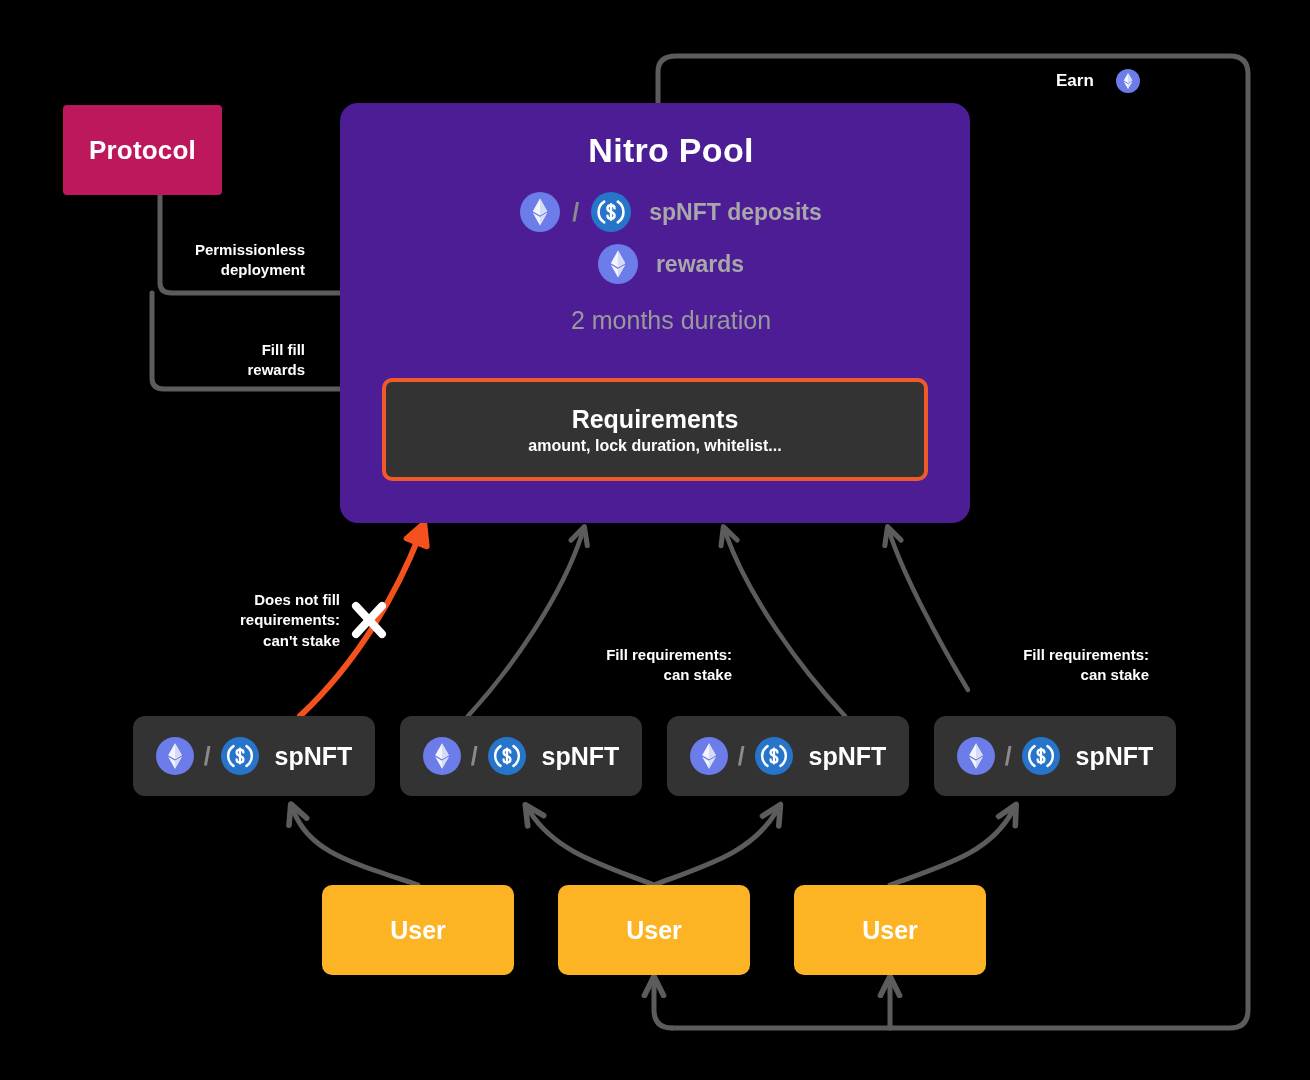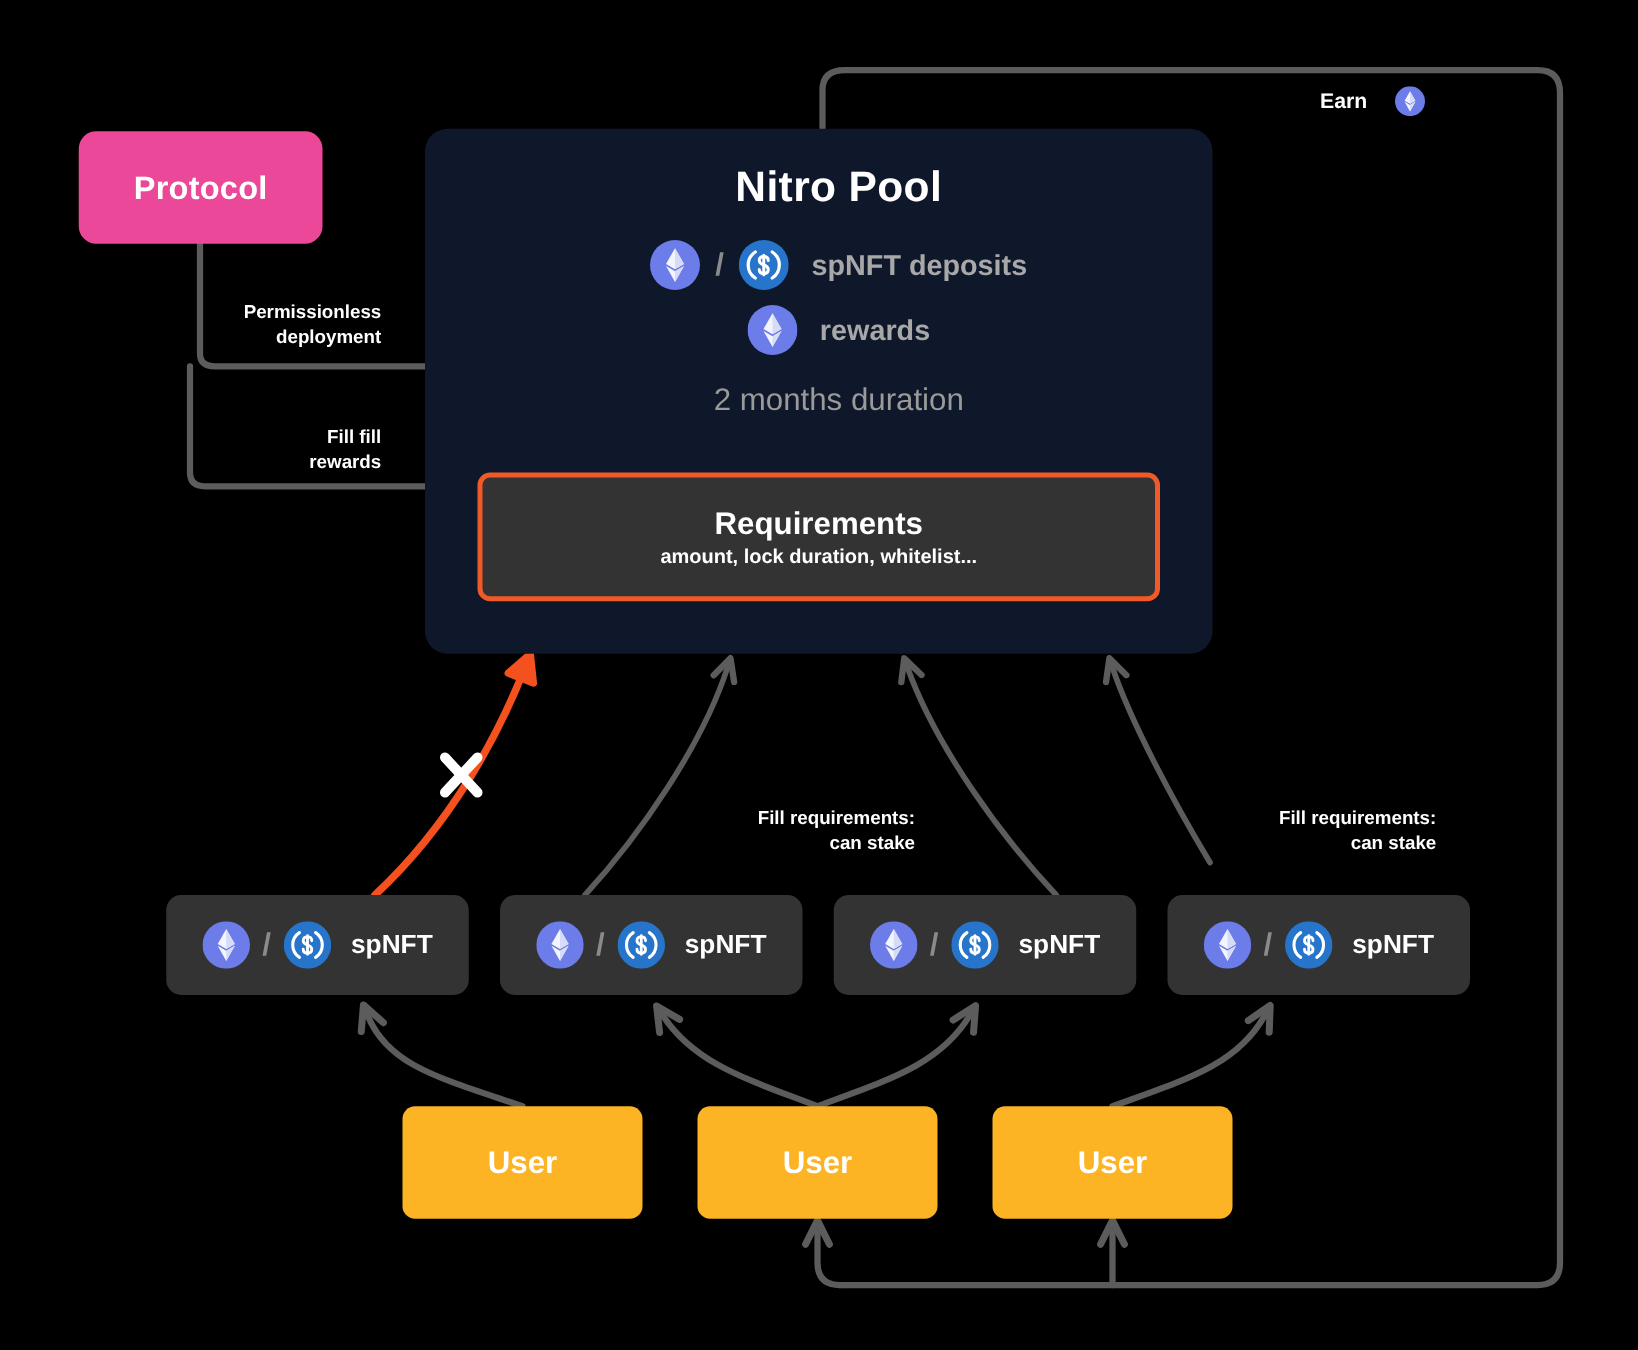--- a/index.html
+++ b/index.html
@@ -33,38 +33,38 @@
     box-sizing: border-box;
     display: flex;
     align-items: center;
     justify-content: center;
     border-radius: 12px;
   }
 
   .protocol-box {
     left: 63px;
     top: 105px;
-    width: 195px;
+    width: 159px;
     height: 90px;
-    background: #ec4899;
-    border-radius: 14px;
+    background: #be185d;
+    border-radius: 4px;
   }
   .protocol-label {
     color: #ffffff;
     font-size: 26px;
     font-weight: 700;
     letter-spacing: .2px;
   }
 
   .nitro-box {
     left: 340px;
     top: 103px;
     width: 630px;
     height: 420px;
-    background: #0f172a;
+    background: #4c1d95;
     border-radius: 18px;
     display: block;
     padding-left: 32px;
   }
   .nitro-title {
     text-align: center;
     color: #ffffff;
     font-size: 34px;
     font-weight: 700;
     margin-top: 28px;
@@ -131,21 +131,21 @@
     height: 80px;
     background: #333333;
     border-radius: 12px;
     display: flex;
     align-items: center;
     justify-content: center;
     gap: 8px;
   }
   .spnft-label {
     color: #ffffff;
-    font-size: 21px;
+    font-size: 25px;
     font-weight: 700;
     margin-left: 8px;
   }
 
   .user-box {
     position: absolute;
     box-sizing: border-box;
     width: 192px;
     height: 90px;
     background: #fcb324;
@@ -296,20 +296,23 @@
       <svg class="tok" width="24" height="24" viewBox="0 0 40 40">
         <circle cx="20" cy="20" r="20" fill="#6c7ce8"></circle>
         <path d="M20 6.5 L27.2 19.2 L20 23.4 L12.8 19.2 Z" fill="#ffffff" fill-opacity="0.92"></path>
         <path d="M20 6.5 L27.2 19.2 L20 23.4 Z" fill="#d6dcf7"></path>
         <path d="M20 24.9 L27.2 20.7 L20 33.5 L12.8 20.7 Z" fill="#ffffff" fill-opacity="0.92"></path>
         <path d="M20 24.9 L27.2 20.7 L20 33.5 Z" fill="#d6dcf7"></path>
       </svg>
     </span>
   </div>
 
+  <div class="edge-label" style="left:190px; top:590px; width:150px;">Does not fill
+requirements:
+can't stake</div>
   <div class="edge-label" style="left:578px; top:645px; width:154px;">Fill requirements:
 can stake</div>
   <div class="edge-label" style="left:995px; top:645px; width:154px;">Fill requirements:
 can stake</div>
 
   <div class="spnft-box" style="left:133px; top:716px; width:242px;">
     <span>
       <svg class="tok" width="38" height="38" viewBox="0 0 40 40">
         <circle cx="20" cy="20" r="20" fill="#6c7ce8"></circle>
         <path d="M20 6.5 L27.2 19.2 L20 23.4 L12.8 19.2 Z" fill="#ffffff" fill-opacity="0.92"></path>

